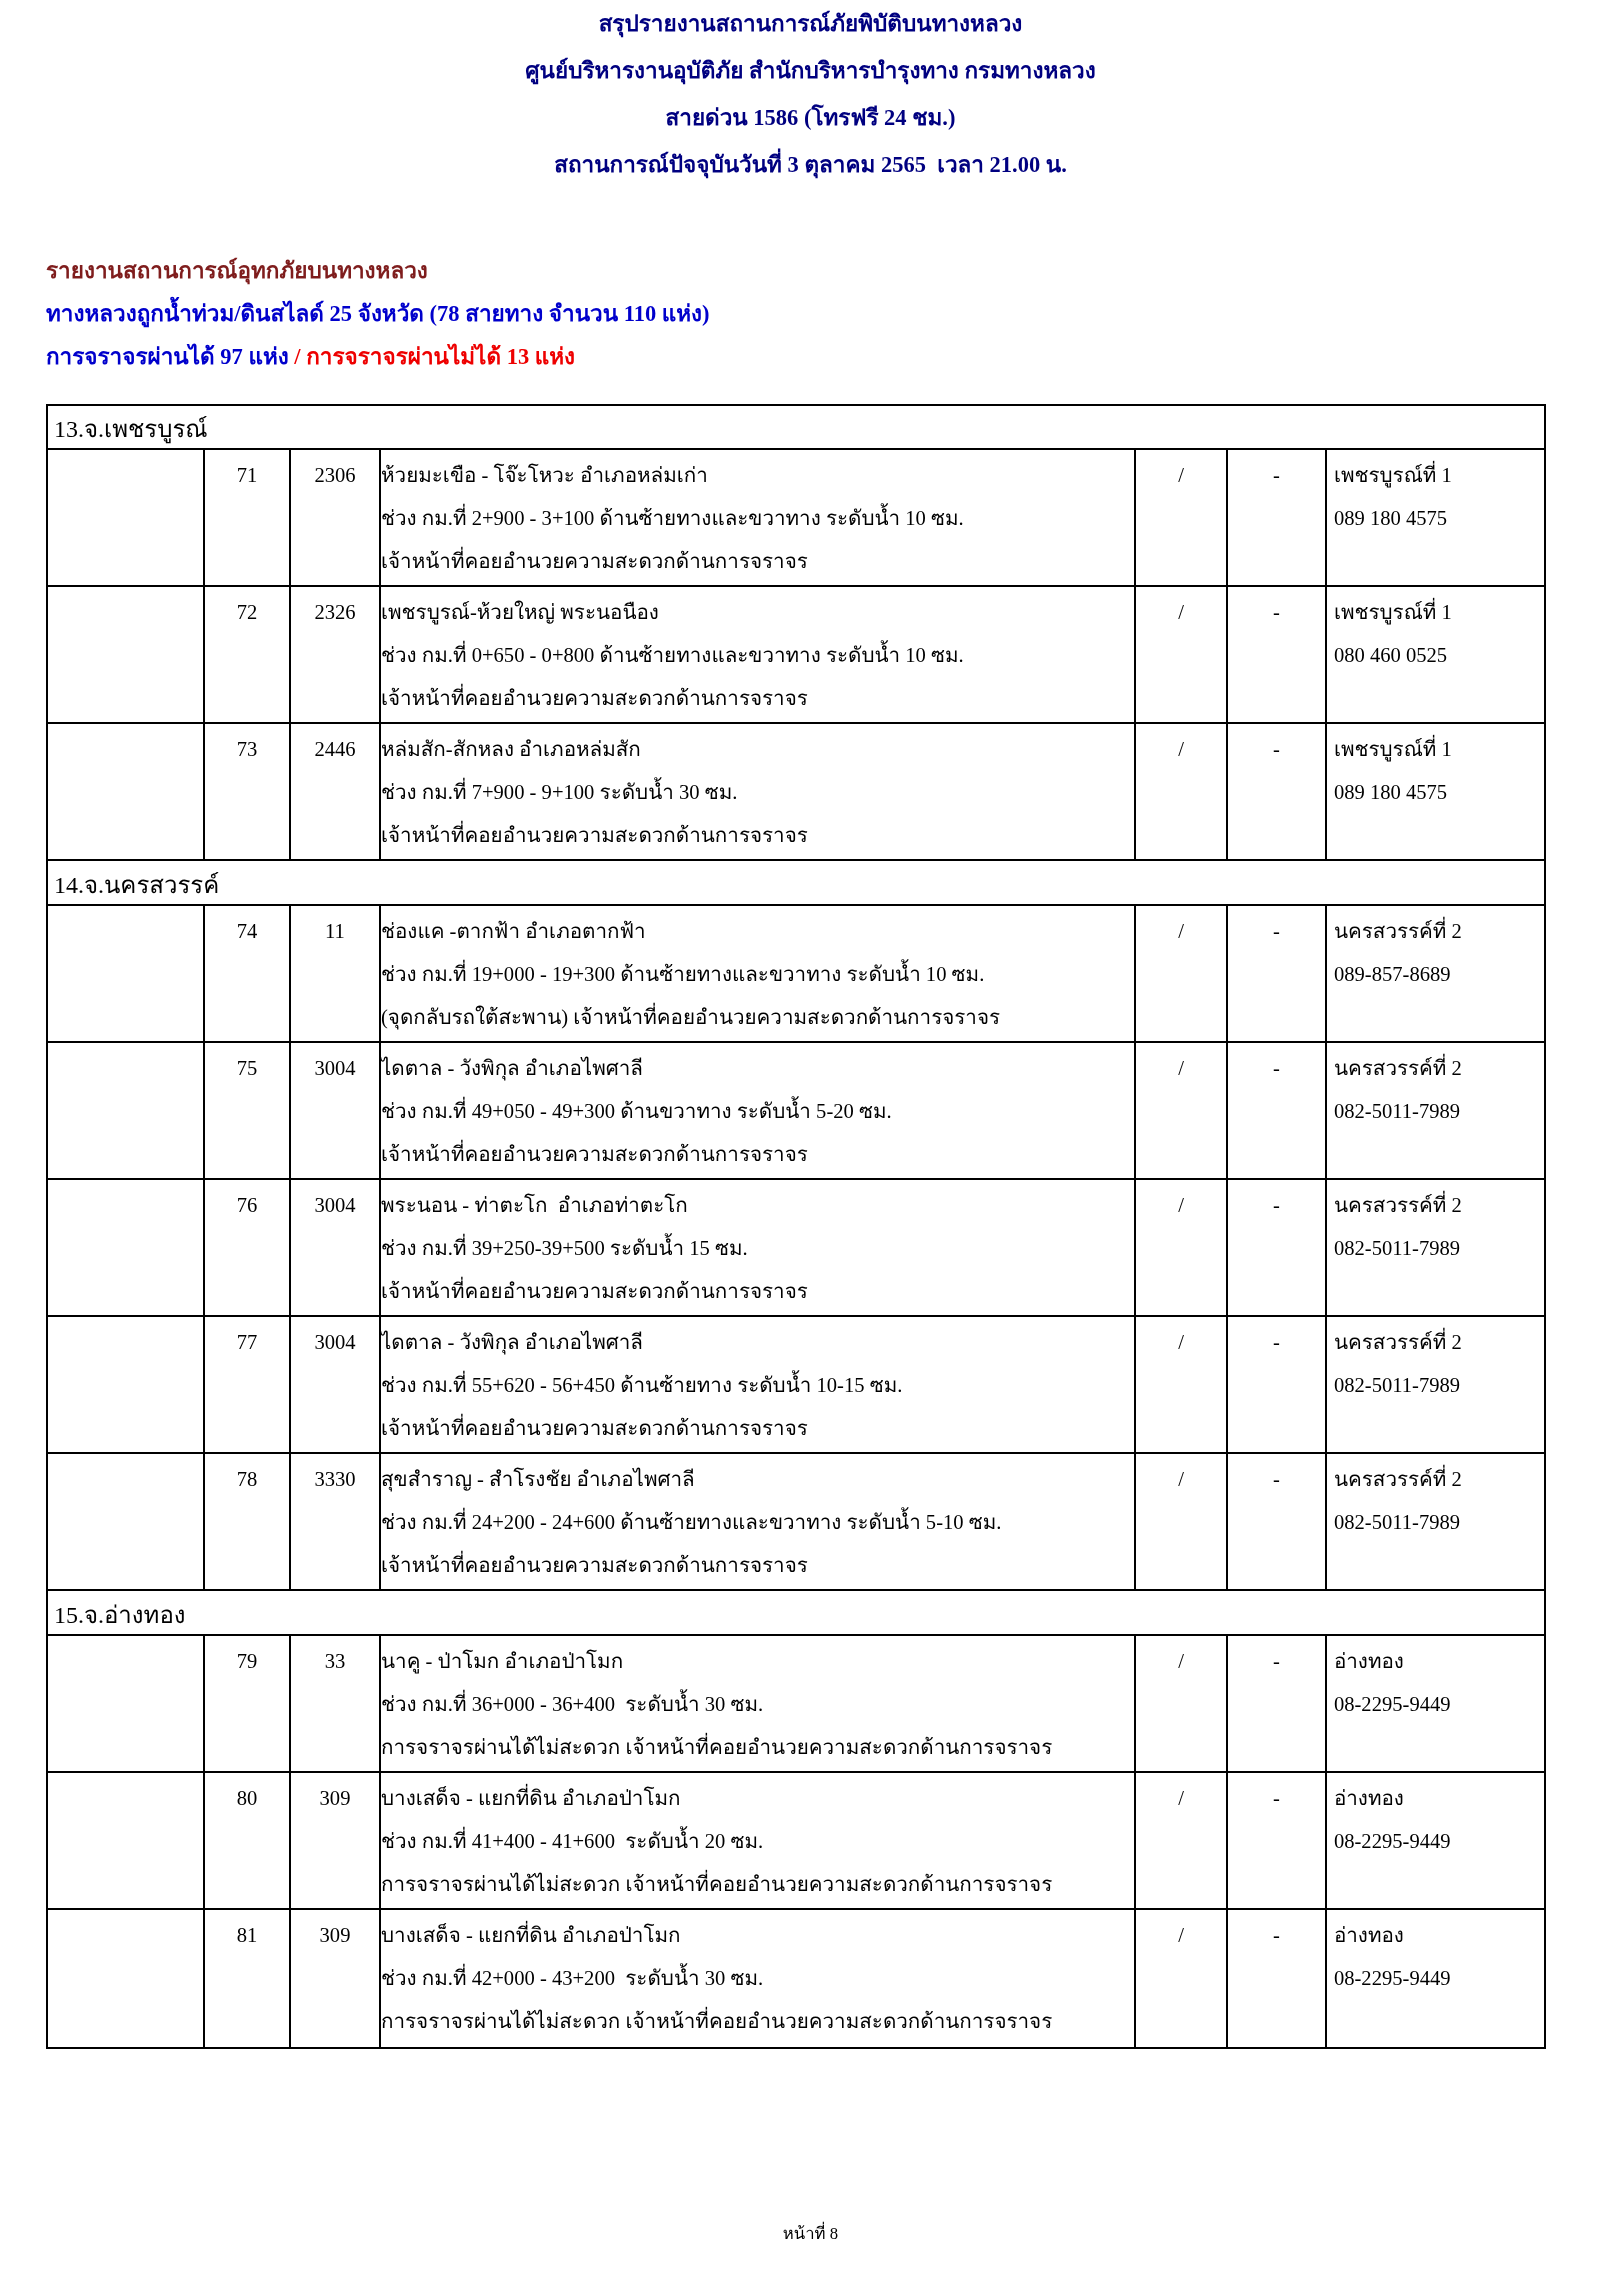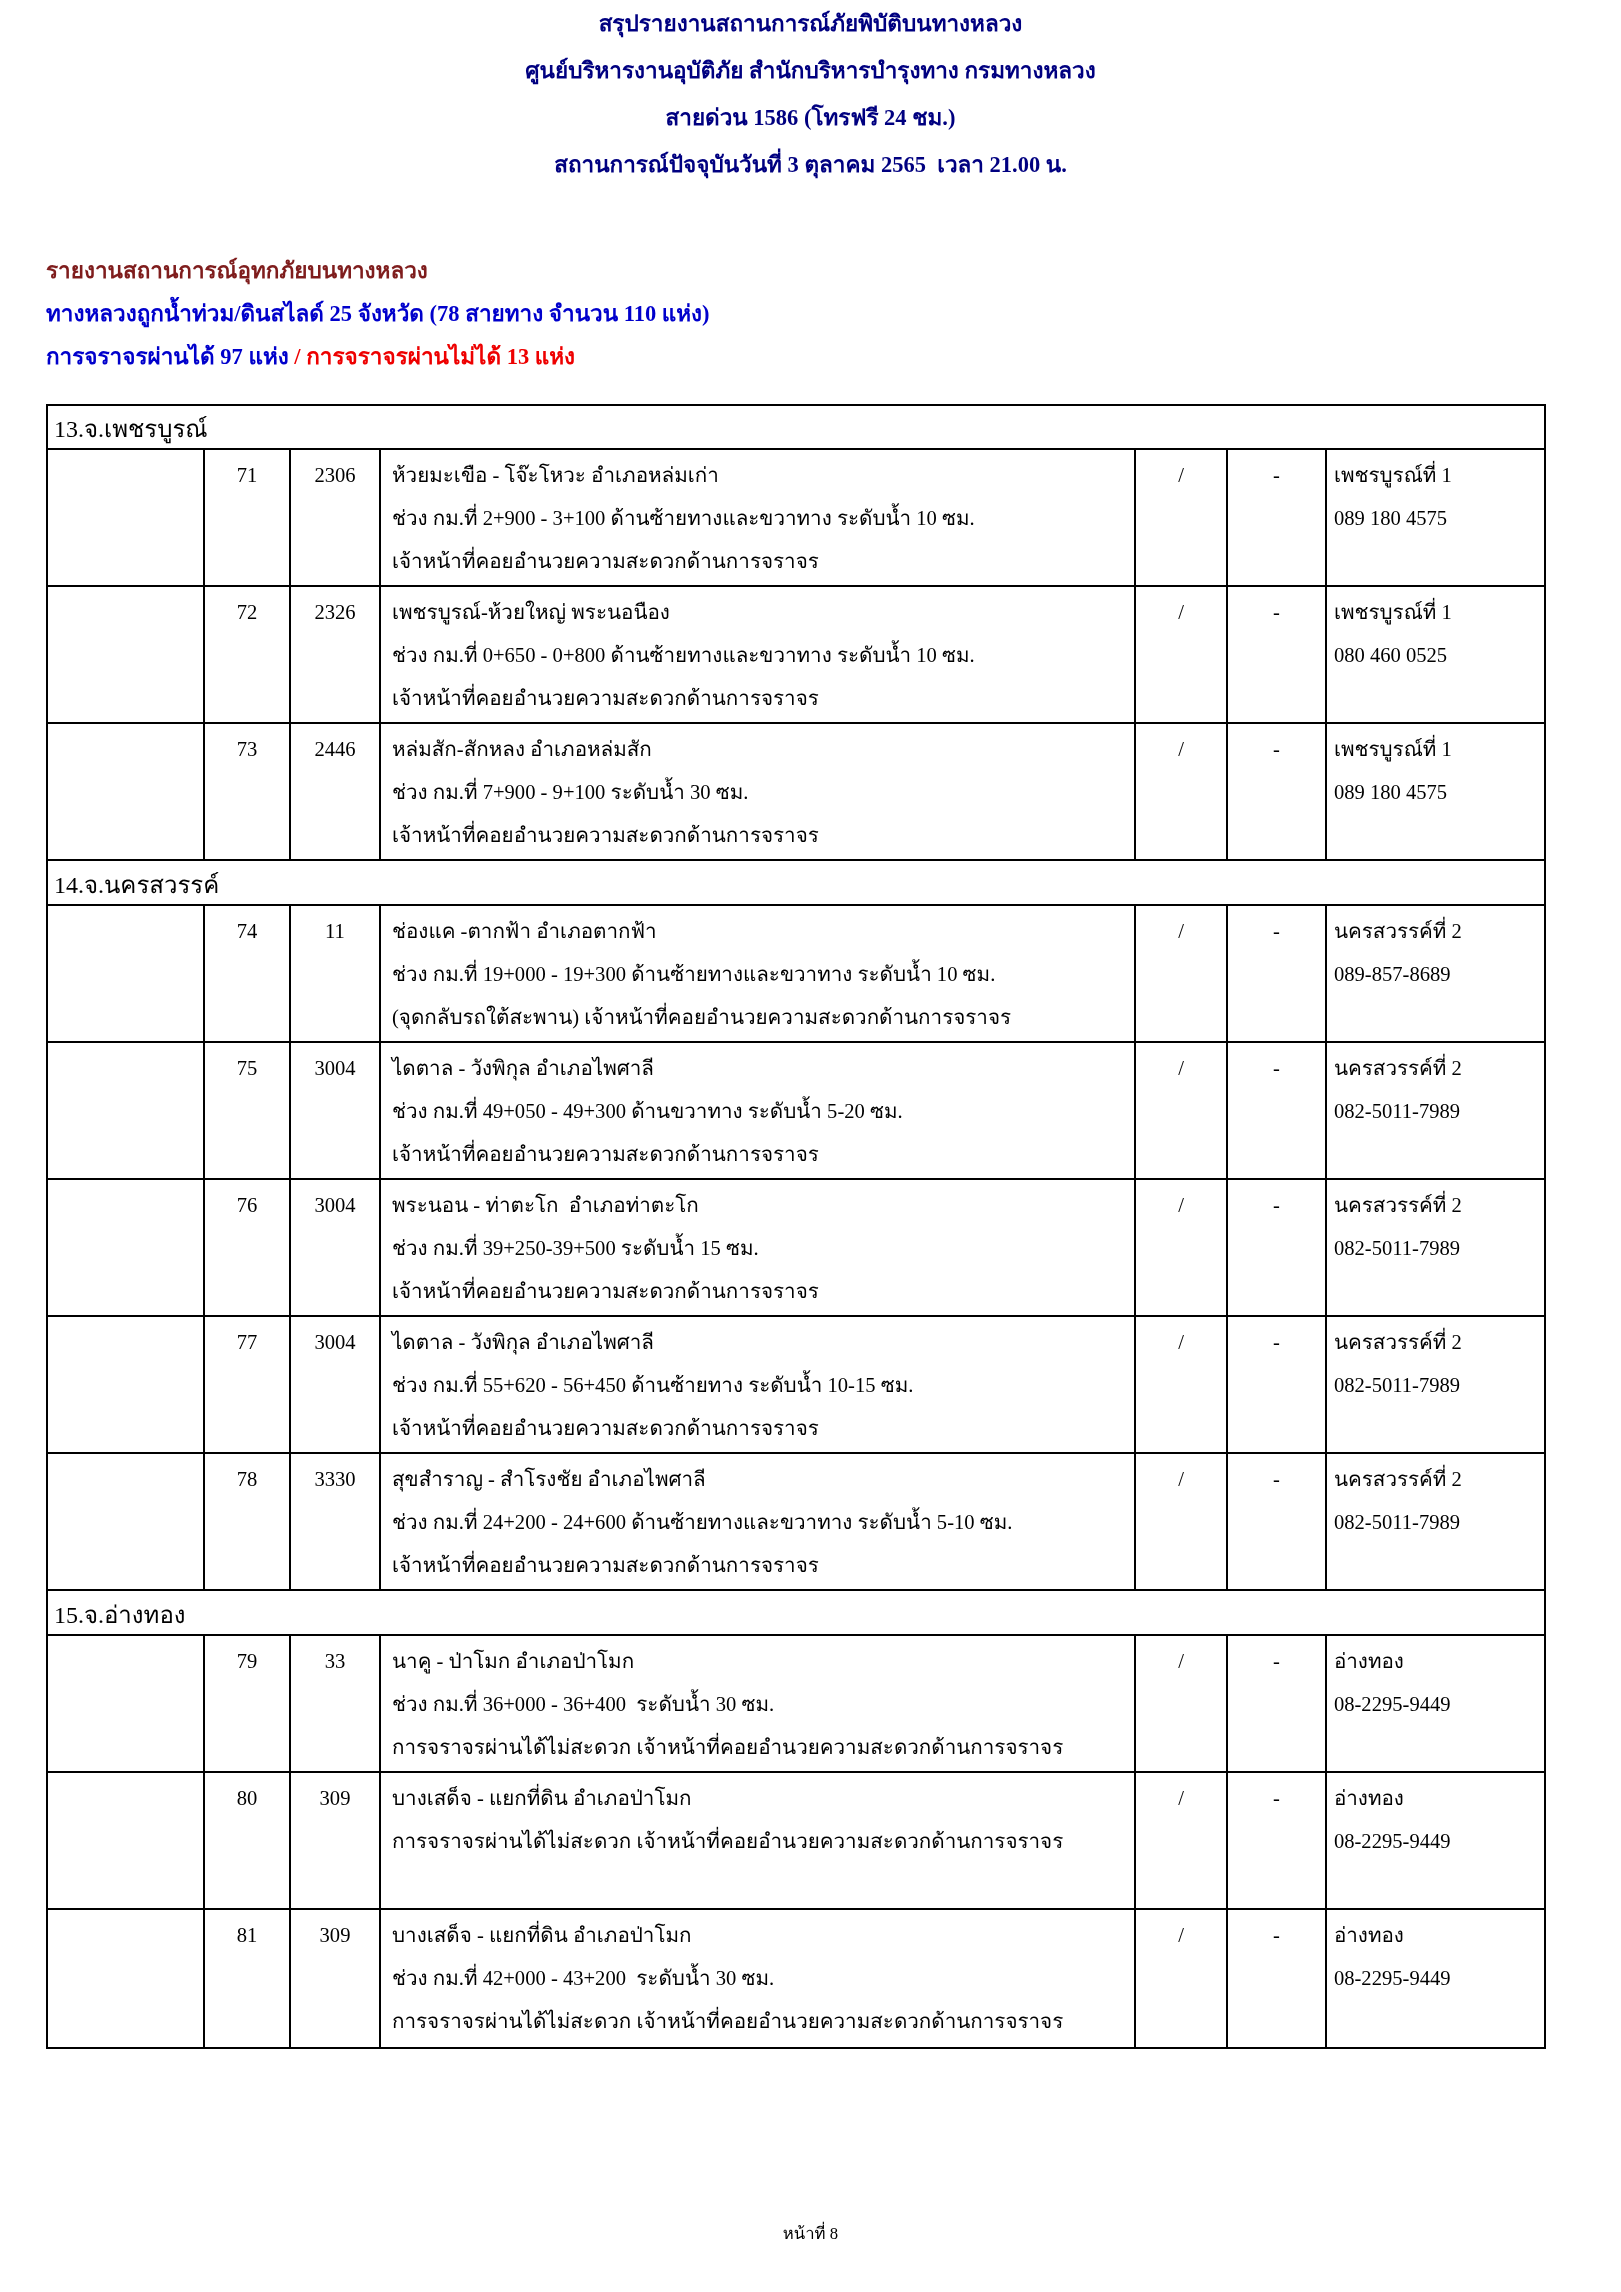--- a/index.html
+++ b/index.html
@@ -62,21 +62,21 @@
   .cell {
     border-right: 2.9px solid #000000;
     box-sizing: border-box;
     font-size: 20.6px;
     padding-top: 3.9px;
   }
   .cell:last-child { border-right: none; }
   .c-a     { width: 157px; }
   .c-seq   { width: 86px;  text-align: center; line-height: 43px; }
   .c-route { width: 90px;  text-align: center; line-height: 43px; }
-  .c-desc  { flex: 1; padding-left: 11px; padding-right: 3.9px; }
+  .c-desc  { flex: 1; padding-left: 0; padding-right: 3.9px; }
   .c-pass  { width: 92px;  text-align: center; line-height: 43px; }
   .c-nopass{ width: 99px; text-align: center; line-height: 43px; }
   .c-office{ width: 217px; padding-left: 6.9px; }
   .dline { line-height: 43px; white-space: pre-wrap; }
   .footer {
     position: absolute;
     left: 0;
     bottom: 47px;
     width: 100%;
     text-align: center;
@@ -265,20 +265,21 @@
       <div class="dline">08-2295-9449</div>
     </div>
   </div>
 
   <div class="trow">
     <div class="cell c-a"></div>
     <div class="cell c-seq">80</div>
     <div class="cell c-route">309</div>
     <div class="cell c-desc">
       <div class="dline">บางเสด็จ - แยกที่ดิน อำเภอป่าโมก</div>
+      <div class="dline">ช่วง กม.ที่ 41+400 - 41+600  ระดับน้ำ 20 ซม.</div>
       <div class="dline">การจราจรผ่านได้ไม่สะดวก เจ้าหน้าที่คอยอำนวยความสะดวกด้านการจราจร</div>
     </div>
     <div class="cell c-pass">/</div>
     <div class="cell c-nopass">-</div>
     <div class="cell c-office">
       <div class="dline">อ่างทอง</div>
       <div class="dline">08-2295-9449</div>
     </div>
   </div>
 

